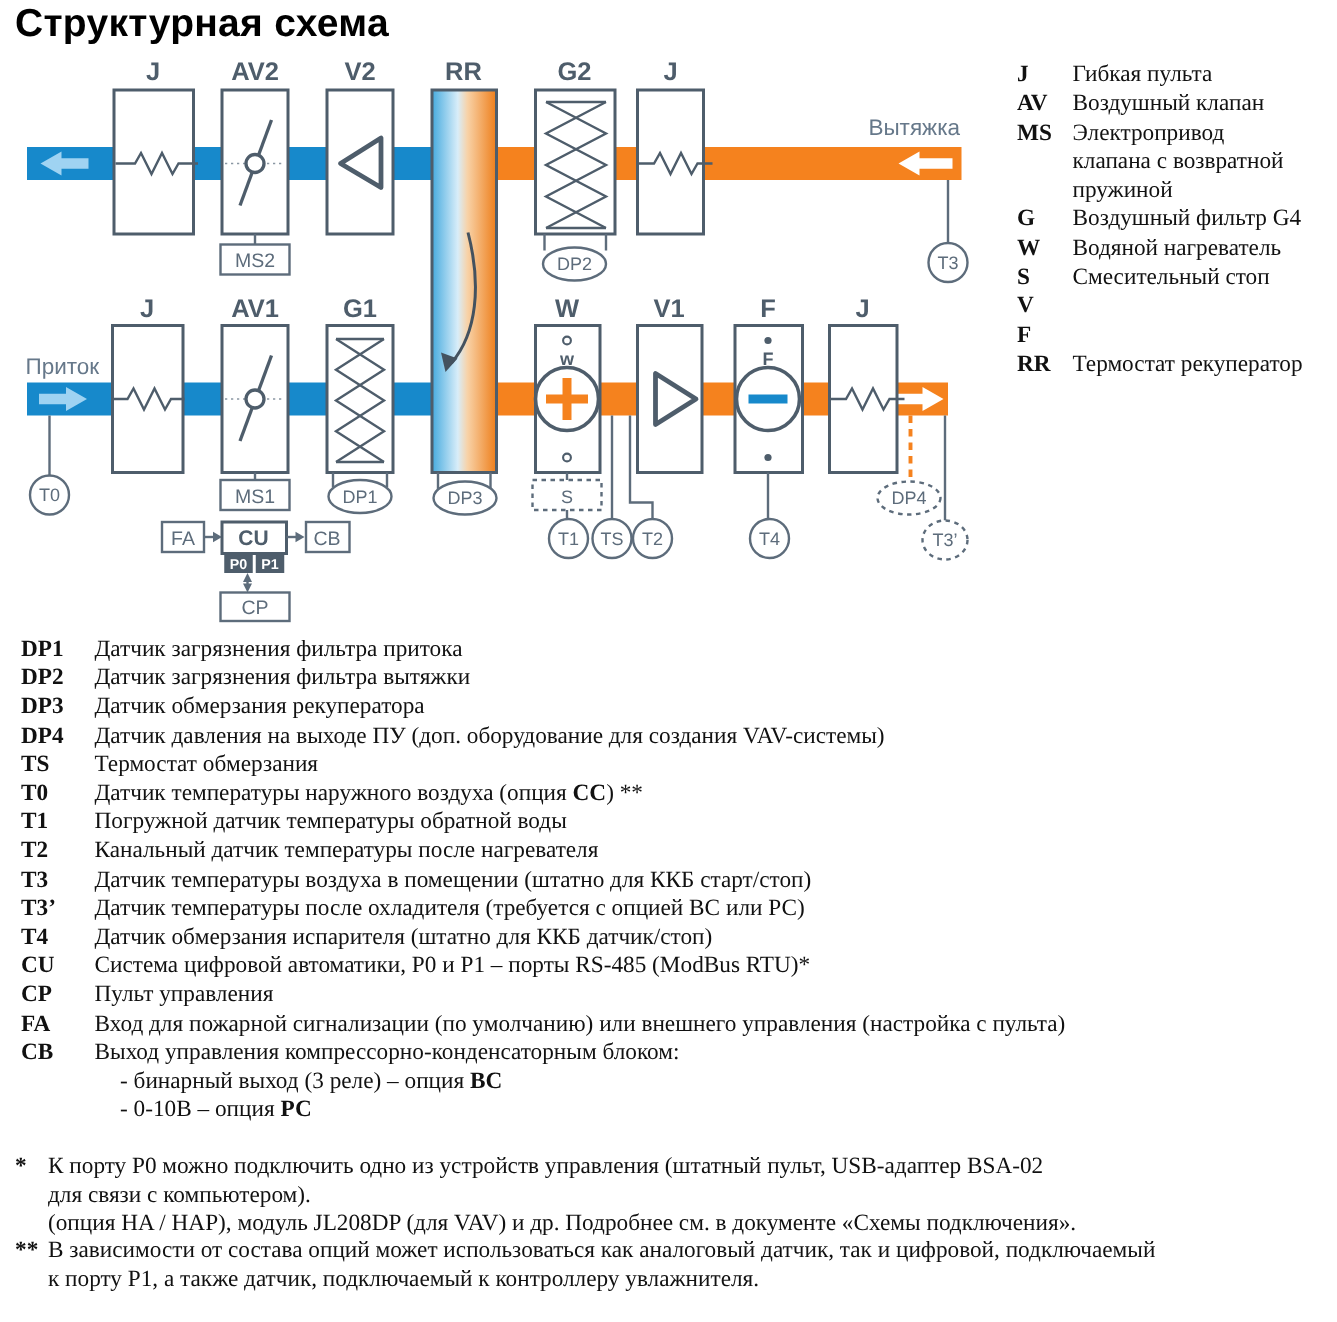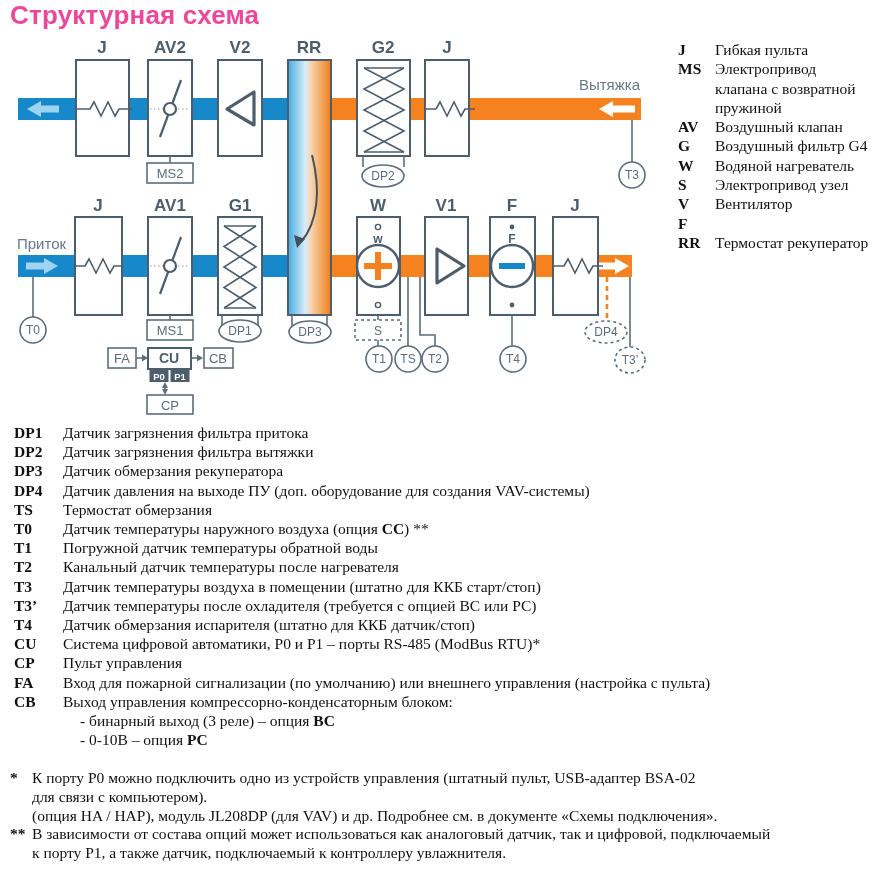--- a/index.html
+++ b/index.html
@@ -1,19 +1,19 @@
 <!DOCTYPE html>
 <html><head>
 <meta charset="utf-8">
 <style>
   html,body{margin:0;padding:0;background:#fff;}
   .canvas{position:relative;width:891px;height:881px;background:#fff;overflow:hidden;
           font-family:"Liberation Serif",serif;color:#111;}
   .title{position:absolute;left:10px;top:0px;font:700 26px "Liberation Sans",sans-serif;
-         color:#ec4899;letter-spacing:0.2px;}
+         color:#000000;letter-spacing:0.2px;}
   .schematic{position:absolute;left:0;top:30px;}
   
   .legend{position:absolute;left:678px;top:40px;width:212px;
           font:15.5px/19.3px "Liberation Serif",serif;}
   .legend-row{display:grid;grid-template-columns:37px 1fr;}
   .legend-key{font-weight:700;}
   
   .slist{position:absolute;left:14px;top:423px;width:868px;
          font:15.5px/19.2px "Liberation Serif",serif;}
   .srow{display:grid;grid-template-columns:49px 1fr;}
@@ -253,56 +253,53 @@
   </svg>
 
   <div class="legend">
       <div class="legend-row">
         <div class="legend-key">J</div>
         <div>
           <div>Гибкая пульта</div>
         </div>
       </div>
       <div class="legend-row">
+        <div class="legend-key">AV</div>
+        <div>
+          <div>Воздушный клапан</div>
+        </div>
+      </div>
+      <div class="legend-row">
         <div class="legend-key">MS</div>
         <div>
           <div>Электропривод</div>
           <div>клапана с возвратной</div>
           <div>пружиной</div>
         </div>
       </div>
       <div class="legend-row">
-        <div class="legend-key">AV</div>
-        <div>
-          <div>Воздушный клапан</div>
-        </div>
-      </div>
-      <div class="legend-row">
         <div class="legend-key">G</div>
         <div>
           <div>Воздушный фильтр G4</div>
         </div>
       </div>
       <div class="legend-row">
         <div class="legend-key">W</div>
         <div>
           <div>Водяной нагреватель</div>
         </div>
       </div>
       <div class="legend-row">
         <div class="legend-key">S</div>
         <div>
-          <div>Электропривод узел</div>
+          <div>Смесительный стоп</div>
         </div>
       </div>
       <div class="legend-row">
         <div class="legend-key">V</div>
-        <div>
-          <div>Вентилятор</div>
-        </div>
       </div>
       <div class="legend-row">
         <div class="legend-key">F</div>
       </div>
       <div class="legend-row">
         <div class="legend-key">RR</div>
         <div>
           <div>Термостат рекуператор</div>
         </div>
       </div>

